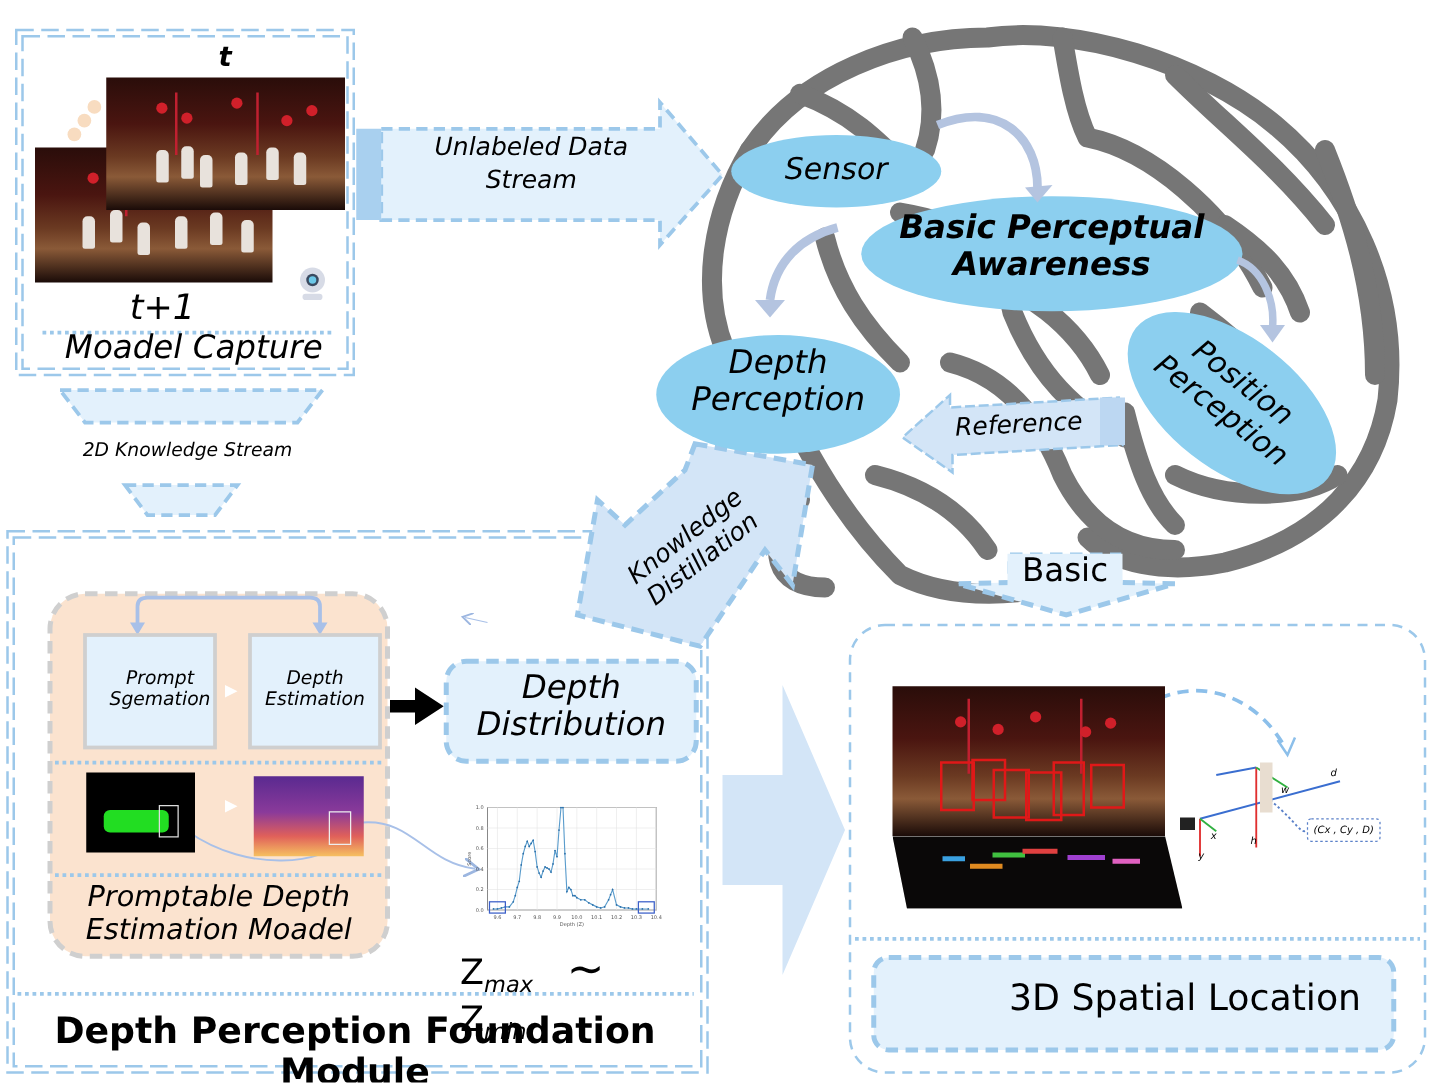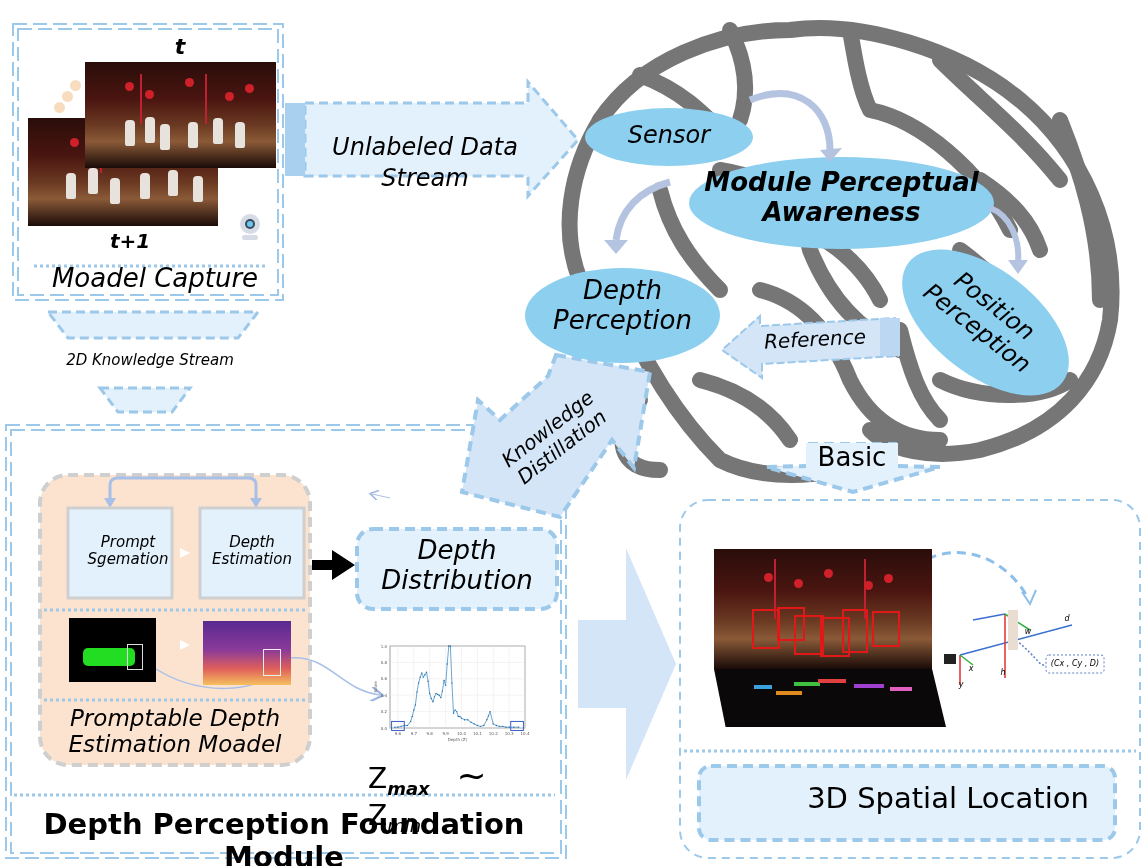--- a/index.html
+++ b/index.html
@@ -141,40 +141,40 @@
   <div class="lantern" style="left:140px;top:30px;"></div>
   <div class="lantern" style="left:160px;top:22px;"></div>
   <div class="person" style="left:40px;top:58px;"></div>
   <div class="person" style="left:60px;top:55px;"></div>
   <div class="person" style="left:75px;top:62px;"></div>
   <div class="person" style="left:103px;top:60px;"></div>
   <div class="person" style="left:128px;top:56px;"></div>
   <div class="person" style="left:150px;top:60px;"></div>
 </div>
 
-<div class="lbl" style="left:100px;top:230px;width:60px;font-size:20px;font-weight:bold;font-style:italic;">t+1</div>
+<div class="lbl" style="left:100px;top:230px;width:60px;font-size:28px;font-weight:normal;font-style:italic;">t+1</div>
 
 <div class="abs" style="left:238px;top:214px;width:24px;height:28px;">
   <div style="position:absolute;left:2px;top:0;width:20px;height:20px;border-radius:50%;background:#d7dbe6;"></div>
   <div style="position:absolute;left:7px;top:5px;width:10px;height:10px;border-radius:50%;background:#3a4a60;"></div>
   <div style="position:absolute;left:9px;top:7px;width:6px;height:6px;border-radius:50%;background:#6cc8e8;"></div>
   <div style="position:absolute;left:4px;top:21px;width:16px;height:5px;border-radius:3px;background:#d7dbe6;"></div>
 </div>
 
 <div class="lbl hand" style="left:40px;top:264px;width:230px;font-size:26px;">Moadel Capture</div>
 
-<div class="lbl hand" style="left:320px;top:104px;width:210px;font-size:24px;white-space:pre-line;line-height:1.3;margin-top:28px;">Unlabeled Data
+<div class="lbl hand" style="left:320px;top:104px;width:210px;font-size:20px;white-space:pre-line;line-height:1.3;">Unlabeled Data
 Stream</div>
 <div class="lbl hand" style="left:30px;top:352px;width:240px;font-size:15px;">2D Knowledge Stream</div>
 
 <div class="abs" style="left:585px;top:108px;width:168px;height:58px;border-radius:50%;background:#8ccfef;"></div>
 <div class="lbl hand" style="left:585px;top:122px;width:168px;font-size:24px;">Sensor</div>
 
 <div class="abs" style="left:689px;top:157px;width:305px;height:92px;border-radius:50%;background:#8ccfef;"></div>
-<div class="lbl hand" style="left:689px;top:168px;width:305px;font-size:26px;font-weight:bold;white-space:pre-line;">Module Perceptual
+<div class="lbl hand" style="left:689px;top:168px;width:305px;font-size:26px;font-weight:bold;white-space:pre-line;">Basic Perceptual
 Awareness</div>
 
 <div class="abs" style="left:525px;top:268px;width:195px;height:95px;border-radius:50%;background:#8ccfef;"></div>
 <div class="lbl hand" style="left:525px;top:276px;width:195px;font-size:26px;white-space:pre-line;">Depth
 Perception</div>
 
 <div class="abs" style="left:888px;top:270px;width:195px;height:105px;border-radius:50%;background:#8ccfef;transform:rotate(38deg);"></div>
 <div class="lbl hand" style="left:888px;top:290px;width:195px;font-size:24px;white-space:pre-line;transform:rotate(38deg);">Position
 Perception</div>
 
@@ -300,21 +300,21 @@
     <circle cx="130.76470588235284" cy="86.36" r="0.7" fill="#2a6ea8"></circle>
     <circle cx="133.94117647058806" cy="87.18" r="0.7" fill="#2a6ea8"></circle>
     <circle cx="137.1176470588236" cy="87.18" r="0.7" fill="#2a6ea8"></circle>
     <circle cx="141.8823529411764" cy="87.18" r="0.7" fill="#2a6ea8"></circle>
     <circle cx="146.64705882352928" cy="87.18" r="0.7" fill="#2a6ea8"></circle>
     <rect x="19.588235294117613" y="81.44" width="12.705882352941192" height="9.019999999999996" fill="none" stroke="#3a5ec8" stroke-width="1"></rect>
     <rect x="138.70588235294122" y="81.44" width="12.70588235294116" height="9.019999999999996" fill="none" stroke="#3a5ec8" stroke-width="1"></rect>
   </svg>
 
 <div class="abs" style="left:368px;top:755px;width:190px;height:36px;font-size:28px;">
-  <span>Z</span><sub style="font-style:italic;font-size:18px;font-weight:bold;">max</sub>
+  <span>Z</span><sub style="font-style:italic;font-size:18px;">max</sub>
   <span style="font-size:36px;margin:0 18px;">~</span>
   <span>Z</span><sub style="font-style:italic;font-size:18px;">min</sub>
 </div>
 
 <div class="lbl" style="left:14px;top:808px;width:540px;font-size:29px;font-weight:bold;">Depth Perception Foundation Module</div>
 
 <div class="photo stage-bg" style="left:714px;top:549px;width:218px;height:120px;">
   <div class="curtain-line" style="left:60px;top:10px;height:60px;"></div>
   <div class="curtain-line" style="left:150px;top:10px;height:60px;"></div>
   <div class="lantern" style="left:50px;top:24px;"></div>

